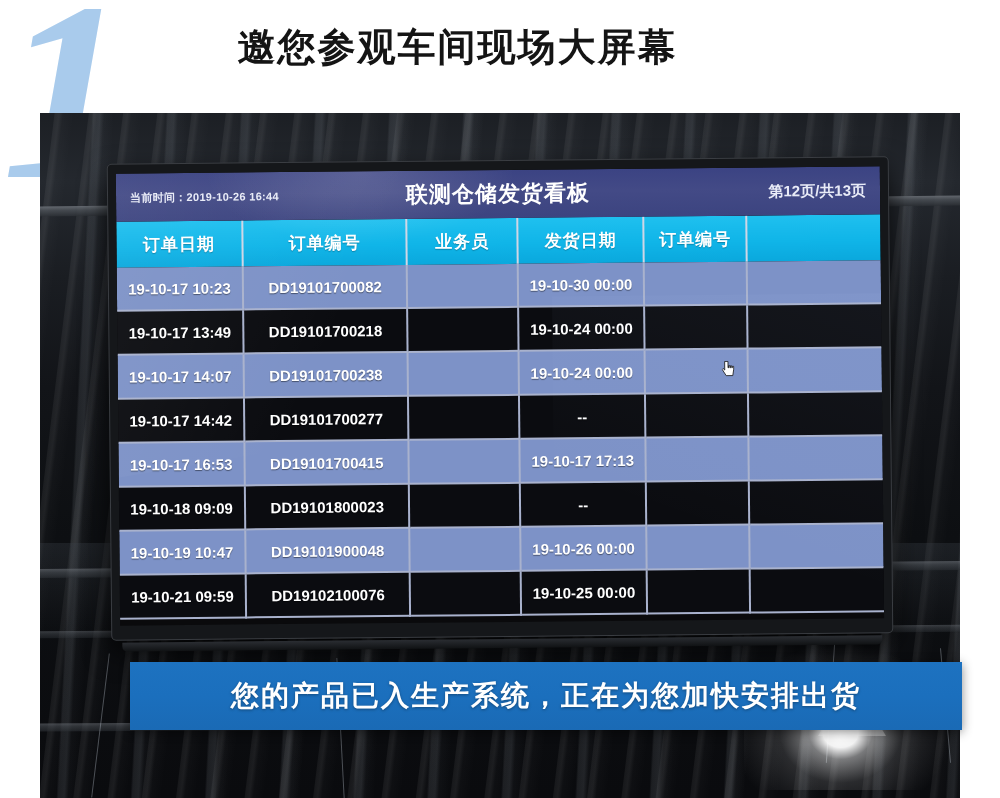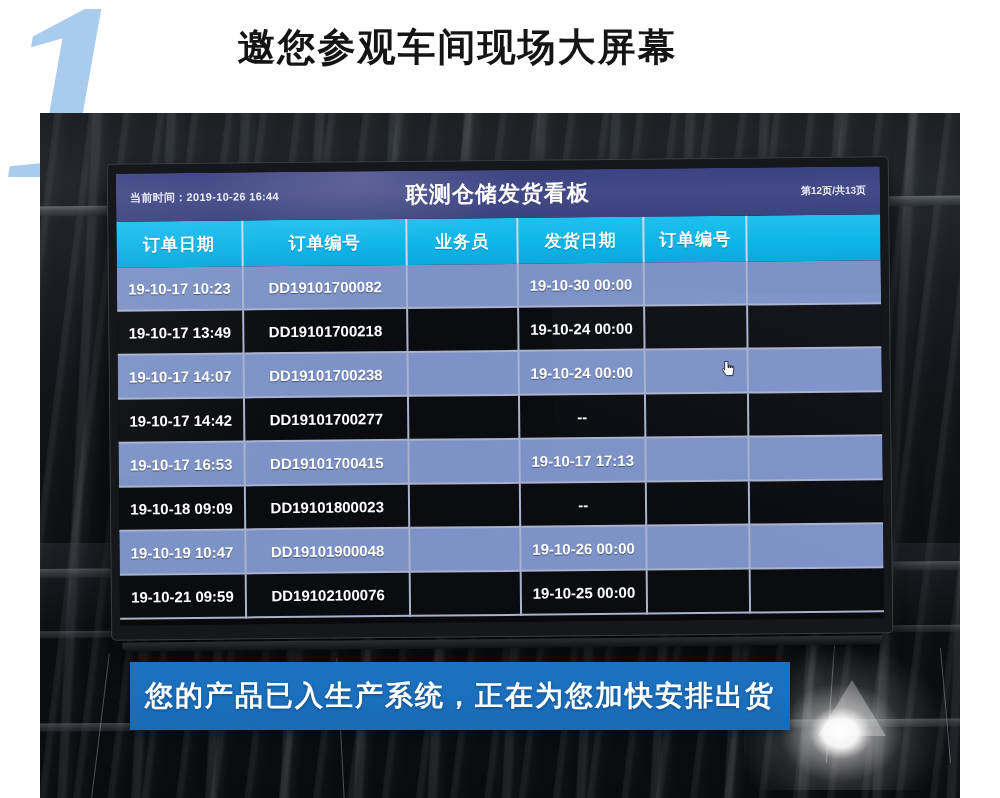--- a/index.html
+++ b/index.html
@@ -186,21 +186,21 @@
     left: 0; right: 0;
     text-align: center;
     font-size: 22px;
     font-weight: 700;
     color: #ffffff;
     letter-spacing: 1px;
     pointer-events: none;
   }
   #dash-page {
     margin-left: auto;
-    font-size: 10px;
+    font-size: 15px;
     font-weight: 700;
     color: #e8ebf7;
     white-space: nowrap;
     z-index: 2;
   }
 
   table.board {
     width: 100%;
     border-collapse: collapse;
     table-layout: fixed;
@@ -262,21 +262,21 @@
     width: 13px;
     height: 17px;
     z-index: 9;
   }
 
   
   #bottom-banner {
     position: absolute;
     left: 130px;
     top: 662px;
-    width: 660px;
+    width: 832px;
     height: 68px;
     background: linear-gradient(180deg, #1d72c0 0%, #1b6fbd 50%, #1a6ab5 100%);
     display: flex;
     align-items: center;
     justify-content: center;
     z-index: 5;
     box-shadow: 0 2px 10px rgba(0,0,0,.45);
   }
   #bottom-banner-text {
     font-size: 28px;

